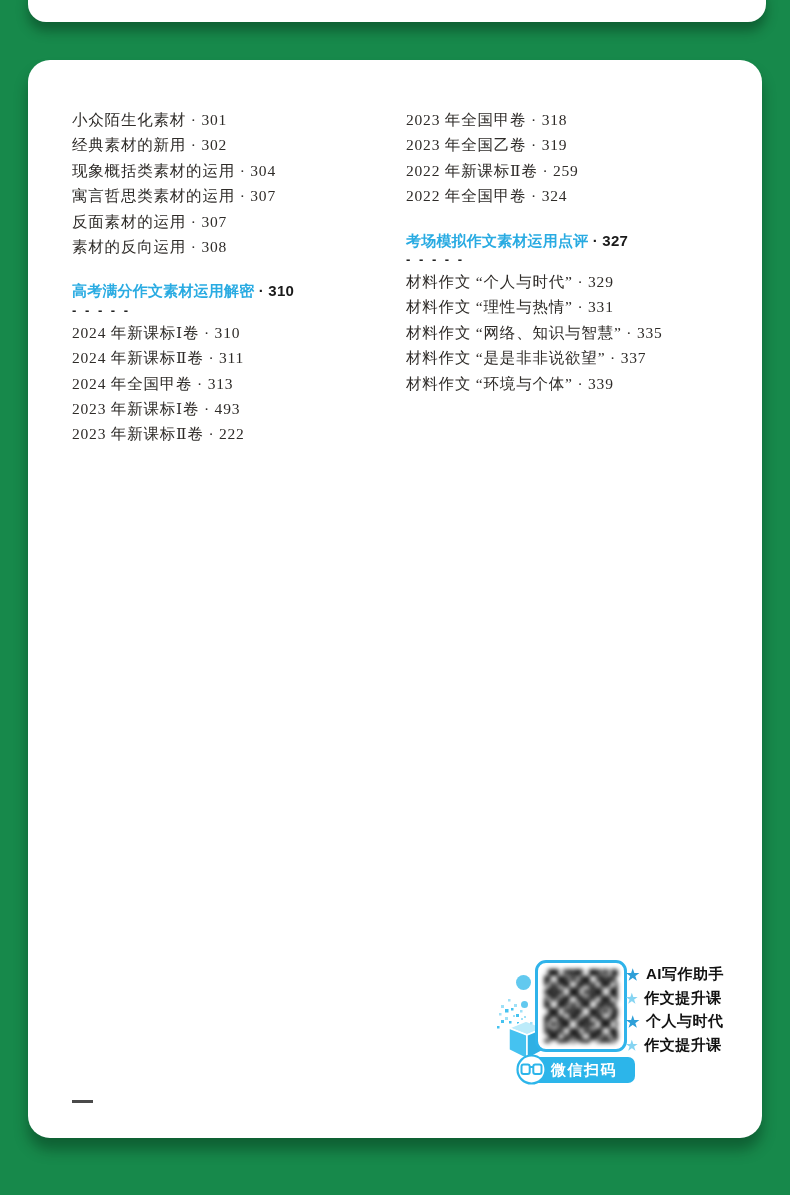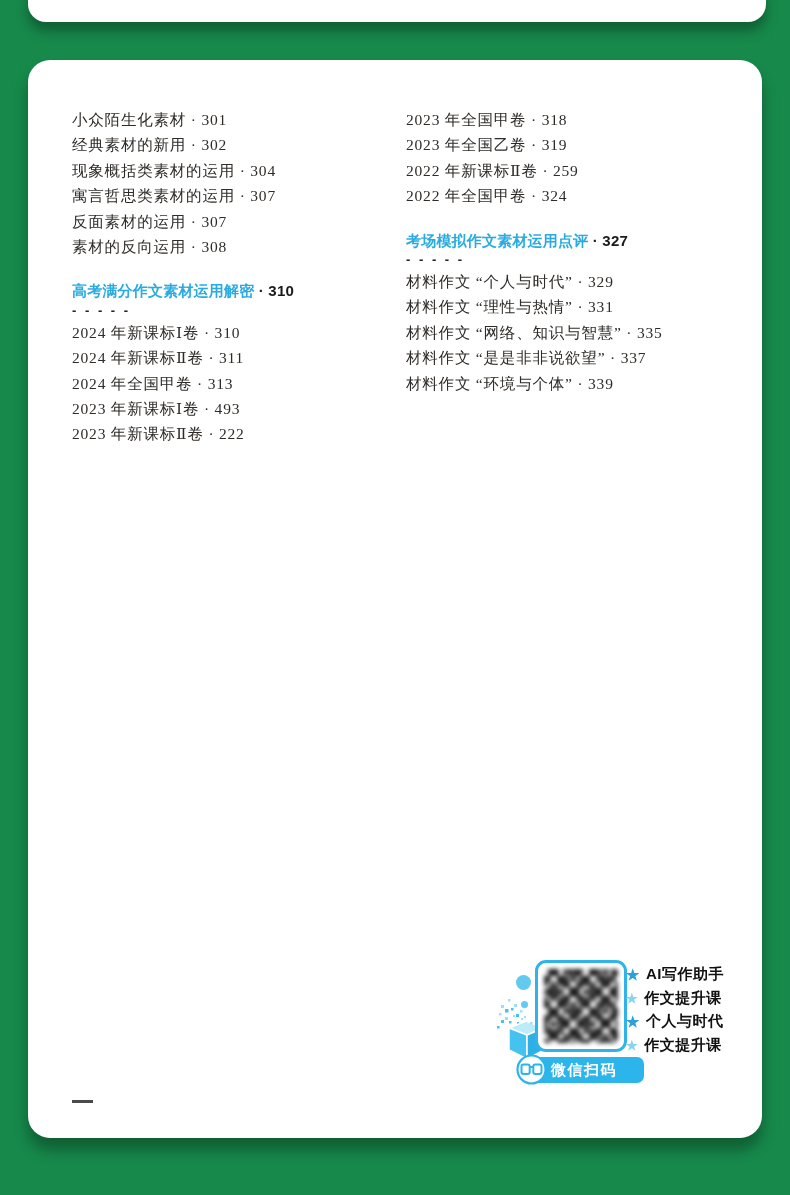--- a/index.html
+++ b/index.html
@@ -58,21 +58,21 @@
     background-blend-mode:multiply;
     filter:blur(2.3px) contrast(.92);
   }
   .dot-a{position:absolute;left:488px;top:915px;width:15px;height:15px;border-radius:50%;background:#62C9EF}
   .dot-b{position:absolute;left:493px;top:941px;width:7px;height:7px;border-radius:50%;background:#62C9EF}
   .box-icon-wrap{position:absolute;left:468px;top:936px;width:58px;height:66px}
   .wechat-badge{
     position:absolute;left:494px;top:997px;height:26px;
     display:flex;align-items:center;
     background:var(--badge_blue);border-radius:7px;
-    padding:0 27px 0 29px;
+    padding:0 18px 0 29px;
     color:#fff;font-weight:bold;font-size:15px;letter-spacing:1.5px;
     white-space:nowrap;
   }
   .glasses-wrap{position:absolute;left:-6px;top:-3px;width:31px;height:31px}
   .features{position:absolute;left:598px;top:903px}
   .feature-row{
     display:flex;align-items:center;height:23.5px;
     font-size:15px;font-weight:bold;color:#111;letter-spacing:.5px;white-space:nowrap;
   }
   .feature-row .star{margin-right:6px;line-height:1}

